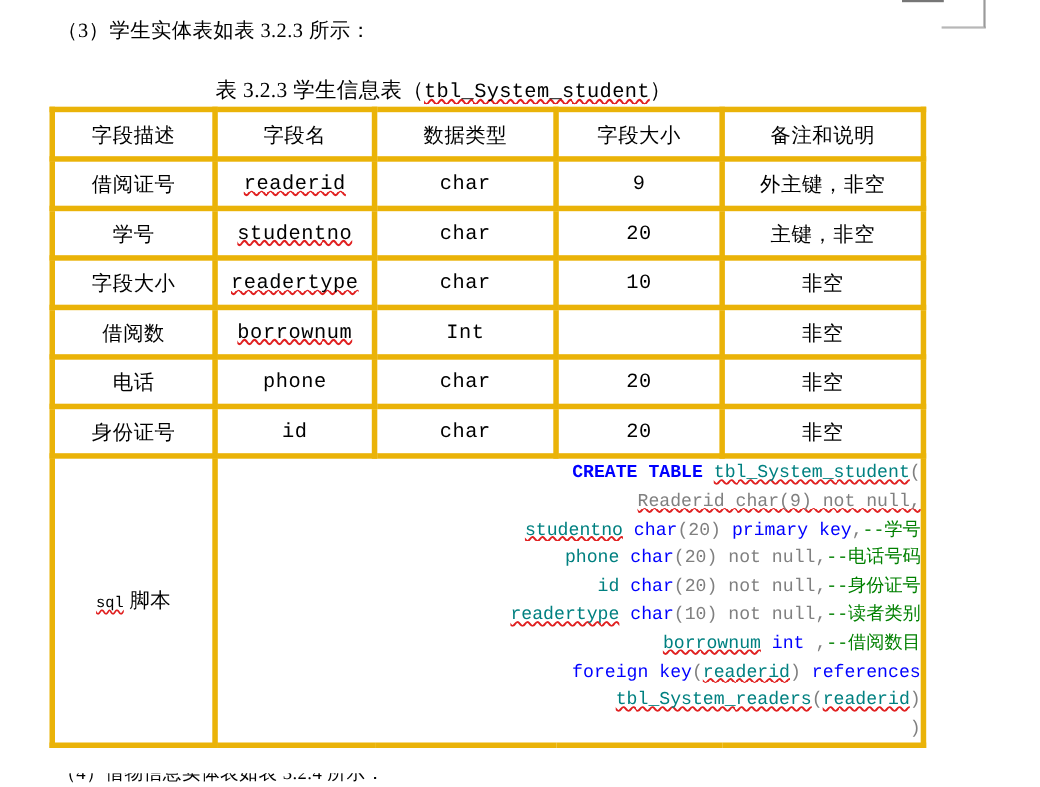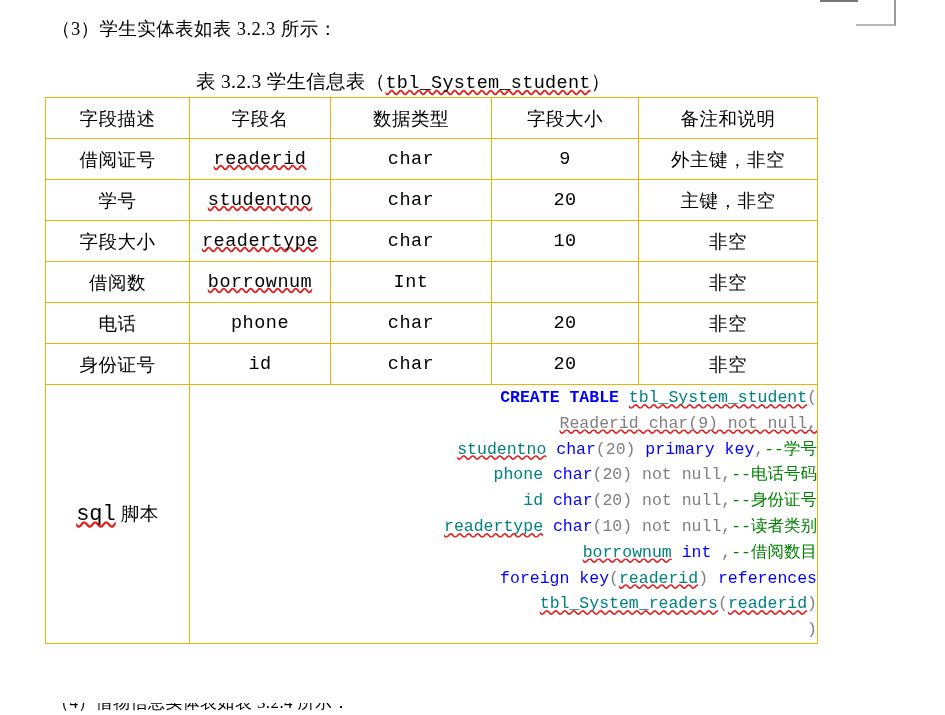--- a/index.html
+++ b/index.html
@@ -74,38 +74,38 @@
   
   #spec-table {
     position: absolute;
     left: 45px;
     top: 97px;
     width: 767px;
     border-collapse: collapse;
     table-layout: fixed;
   }
   #spec-table td, #spec-table th {
-    border: 1px solid #eab308;
+    border: 5px solid #eab308;
     padding: 0;
     text-align: center;
     vertical-align: middle;
     font-weight: normal;
     font-size: 18.5px;
     height: 40px;
     letter-spacing: 0.5px;
   }
   .c0 { width: 143px; }
   .c1 { width: 140px; }
   .c2 { width: 160px; }
   .c3 { width: 146px; font-family: Liberation Mono, monospace; }
   .c4 { width: 178px; }
 
   .mono {
     font-family: "Liberation Mono", "DejaVu Sans Mono", monospace;
-    font-size: 22px;
+    font-size: 14px;
     letter-spacing: 0;
   }
 
   
   #sql-label-cell {
     height: 292px;
     vertical-align: middle;
   }
   #sql-code-cell {
     vertical-align: top;

